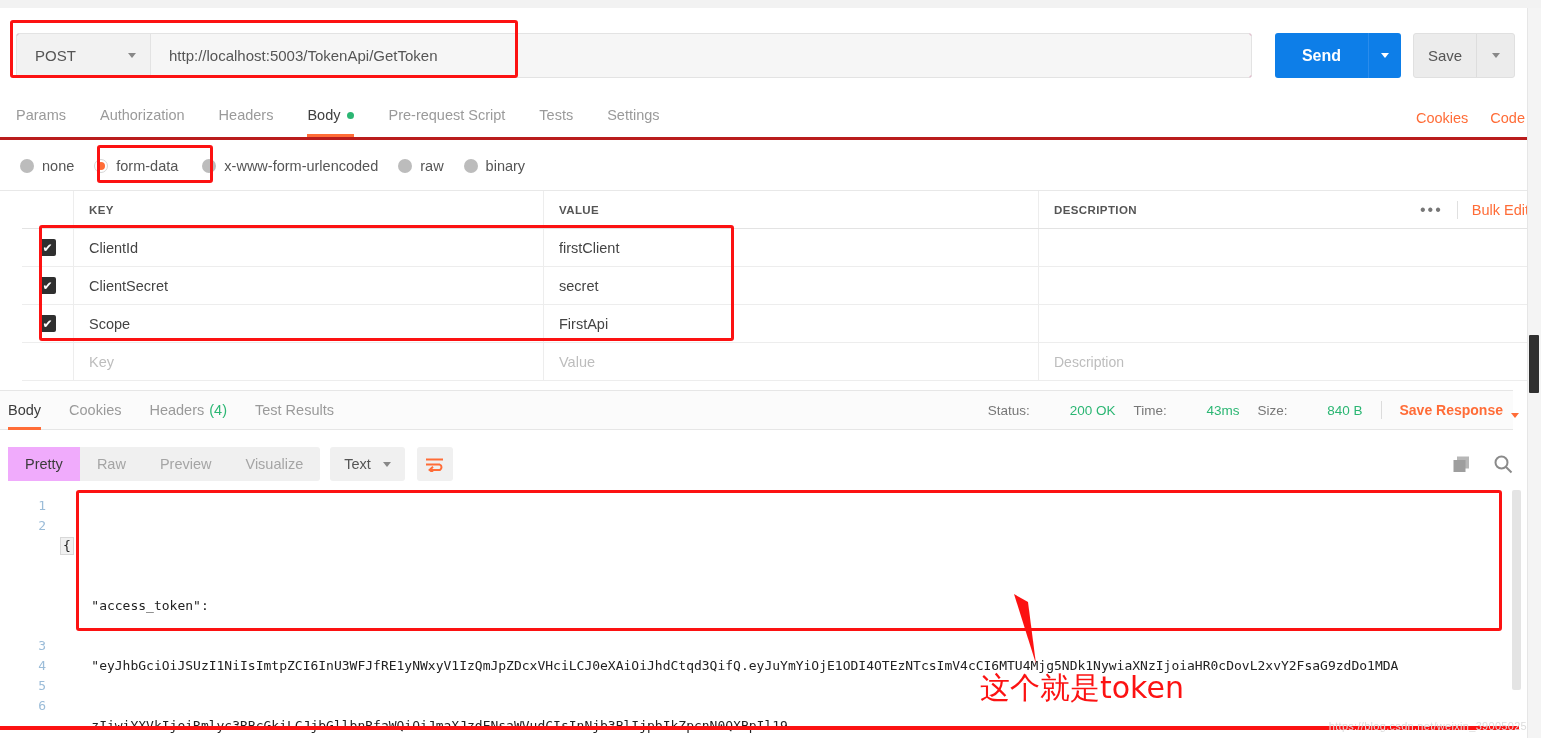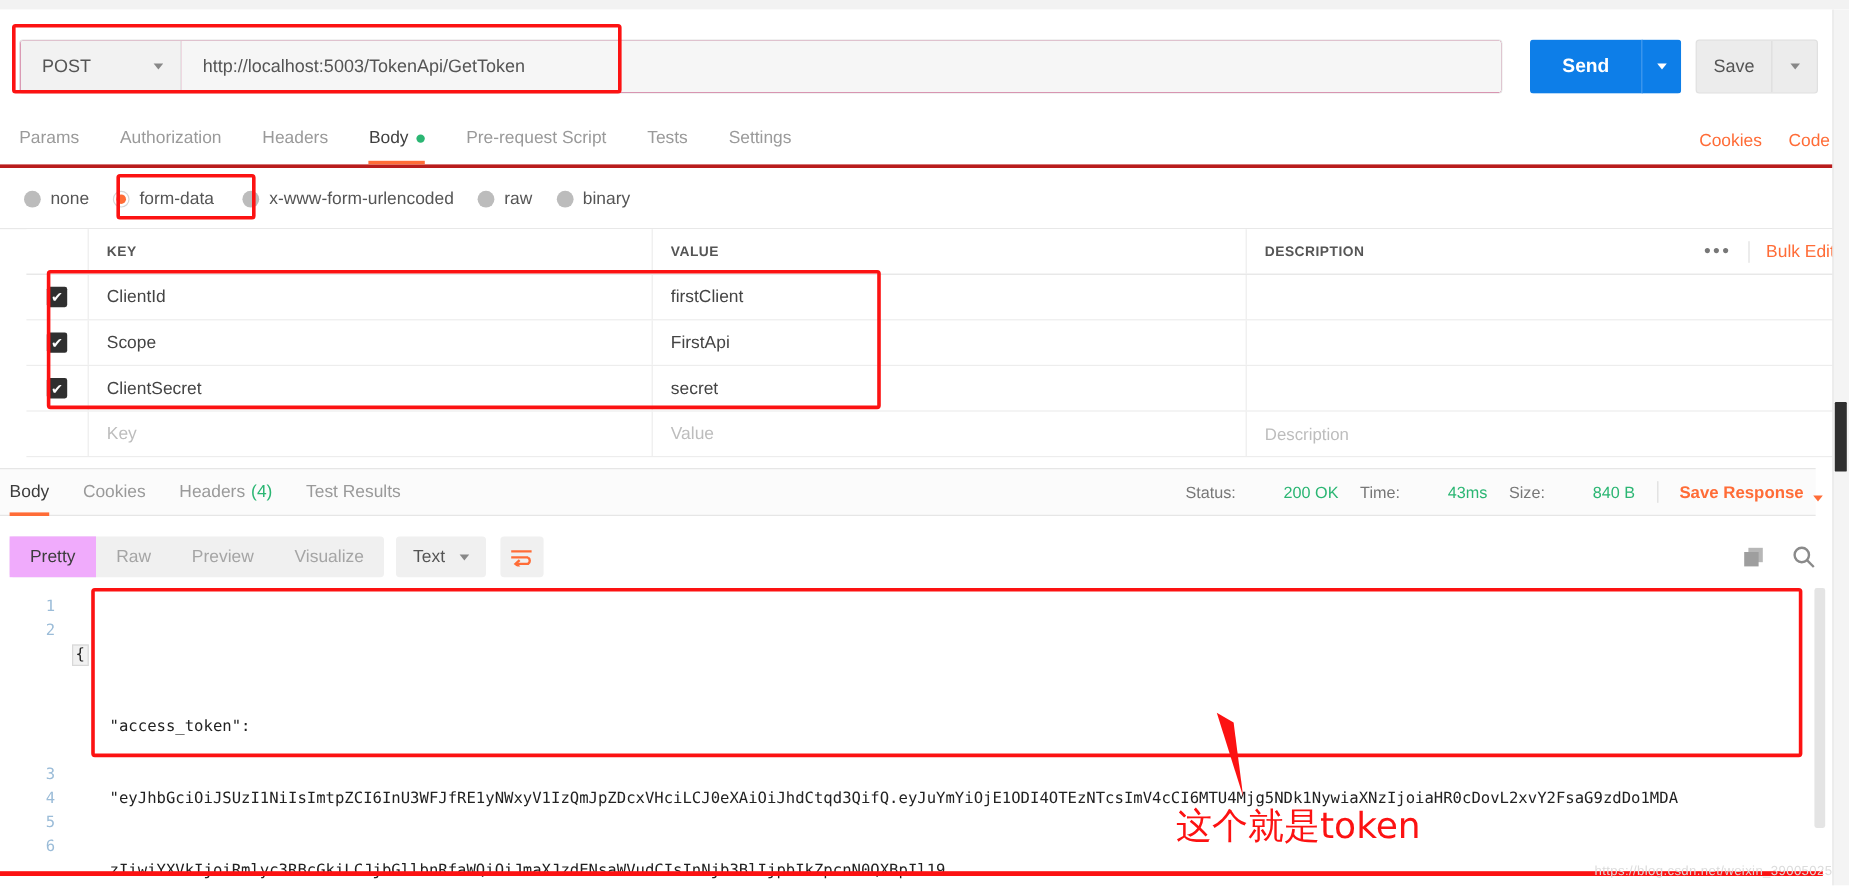--- a/index.html
+++ b/index.html
@@ -374,31 +374,31 @@
     </div>
     <div class="kv-key">ClientId</div>
     <div class="kv-val">firstClient</div>
     <div class="kv-desc"></div>
   </div>
 
   <div class="kv-row">
     <div class="kv-check">
       <span class="cbox"></span>
     </div>
-    <div class="kv-key">Scope</div>
-    <div class="kv-val">FirstApi</div>
+    <div class="kv-key">ClientSecret</div>
+    <div class="kv-val">secret</div>
     <div class="kv-desc"></div>
   </div>
 
   <div class="kv-row">
     <div class="kv-check">
       <span class="cbox"></span>
     </div>
-    <div class="kv-key">ClientSecret</div>
-    <div class="kv-val">secret</div>
+    <div class="kv-key">Scope</div>
+    <div class="kv-val">FirstApi</div>
     <div class="kv-desc"></div>
   </div>
 
   <div class="kv-row placeholder">
     <div class="kv-check"></div>
     <div class="kv-key">Key</div>
     <div class="kv-val">Value</div>
     <div class="kv-desc">Description</div>
   </div>
 </div>

